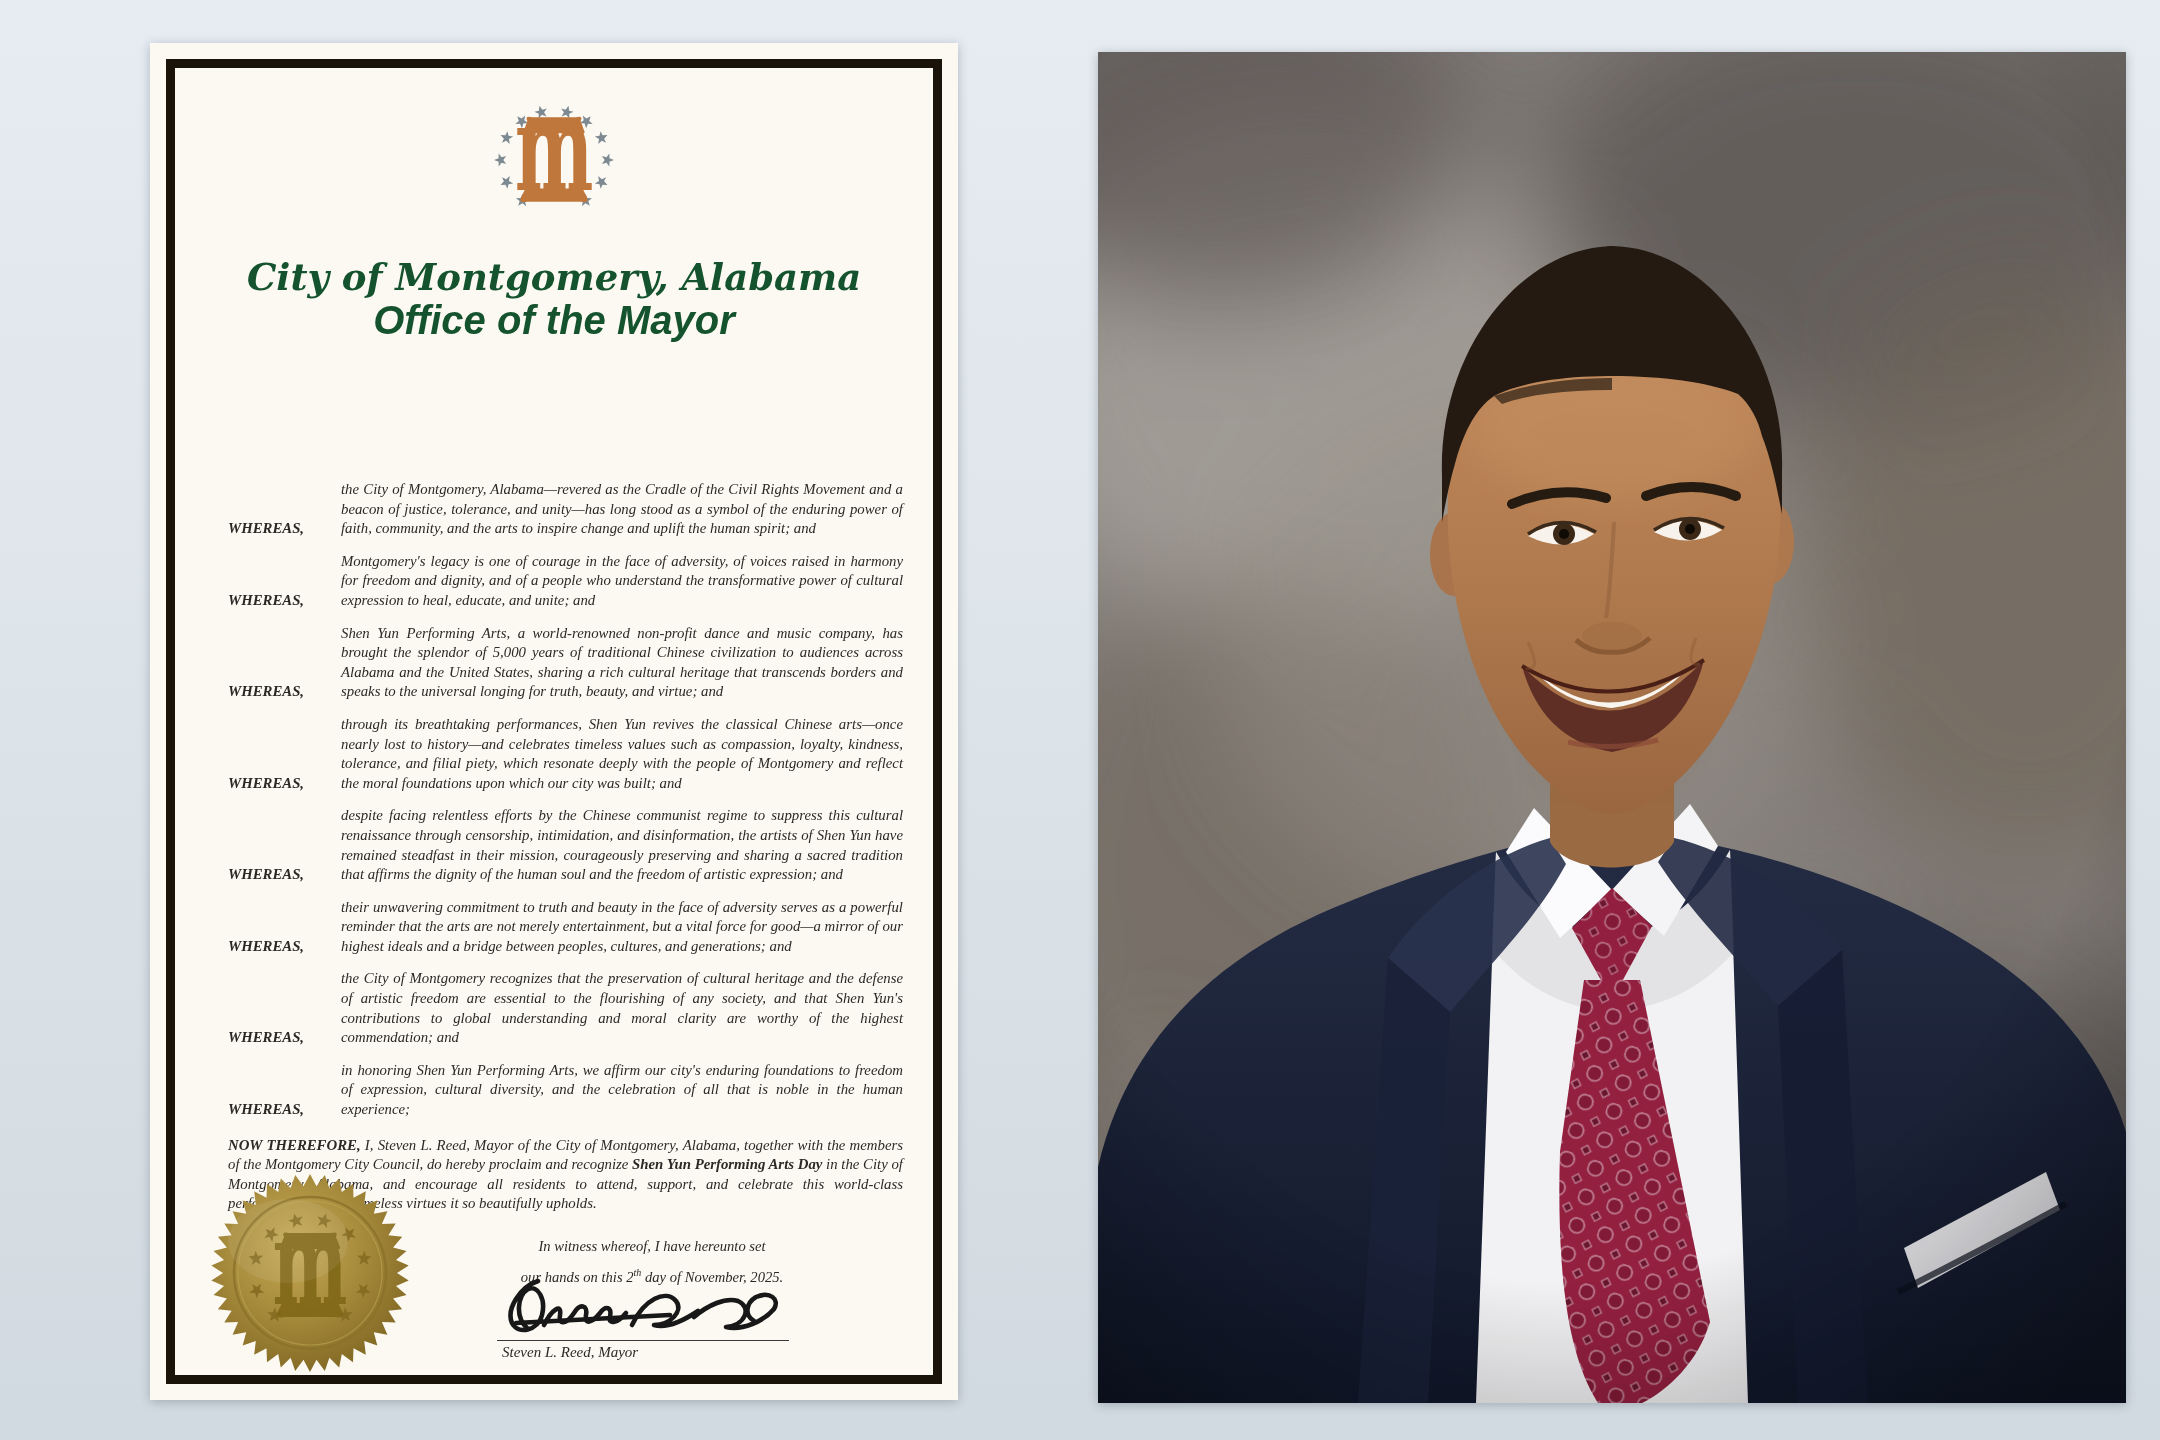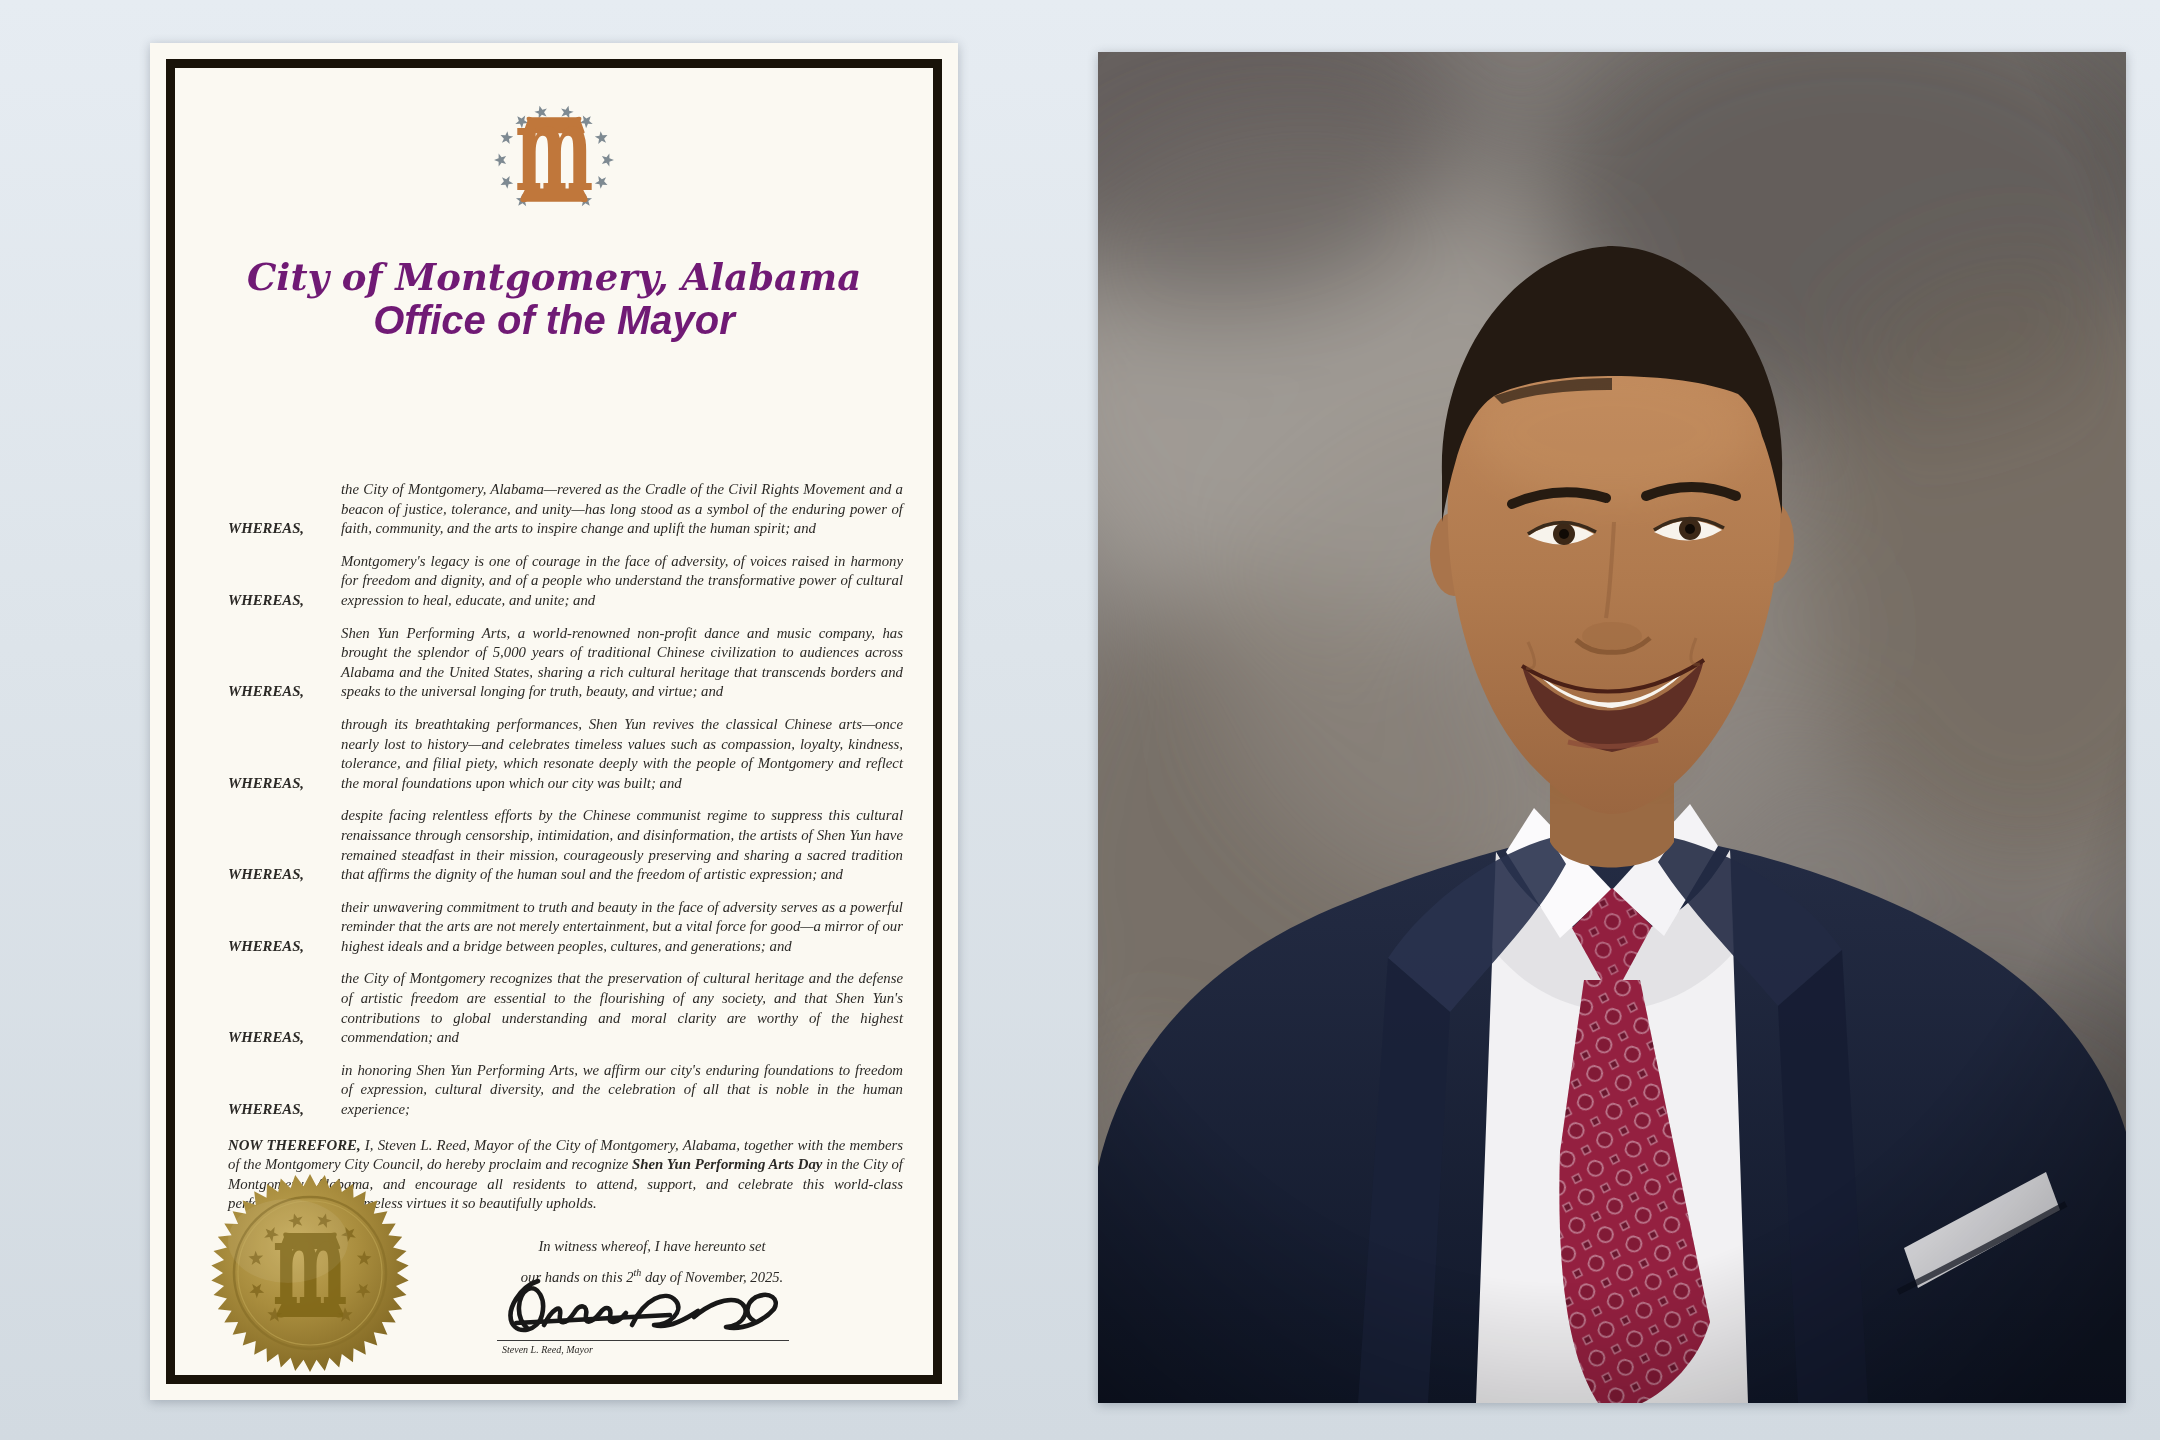--- a/index.html
+++ b/index.html
@@ -8,36 +8,36 @@
     background:linear-gradient(180deg,#e6ecf2 0%,#dde4ea 45%,#d2dae1 100%);
     font-family:"Liberation Serif",serif;
   }
   
   .paper{
     position:absolute;left:150px;top:43px;width:808px;height:1357px;
     background:#fbf9f2;box-shadow:0 2px 10px rgba(40,50,70,.28);
   }
   .frame{position:absolute;inset:16px;border:9px solid #191309;}
   .emblem{position:absolute;left:50%;top:58px;transform:translateX(-50%);width:150px;height:118px;}
-  .titleblock{position:absolute;left:0;right:0;top:212px;text-align:center;color:#701a75;}
+  .titleblock{position:absolute;left:0;right:0;top:212px;text-align:center;color:#14532d;}
   .titleblock .t1{font-family:"DejaVu Serif",serif;font-style:italic;font-size:37px;line-height:44px;margin:0;font-weight:600;}
   .titleblock .t2,.titleblock .t3{font-family:Liberation Sans, sans-serif;font-style:italic;font-size:40px;line-height:42px;margin:0;font-weight:600;}
   .wblock{position:absolute;left:78px;right:55px;top:437px;color:#2b2926;}
   .wrow{display:flex;margin:0 0 13px 0;align-items:flex-end;}
   .wlabel{flex:0 0 113px;font-weight:bold;font-style:italic;font-size:14.8px;line-height:19.6px;}
   .wtext{flex:1;margin:0;text-align:justify;font-style:italic;font-size:14.8px;line-height:19.6px;}
   .nowp{margin:16px 0 0 0;text-align:justify;font-style:italic;font-size:14.8px;line-height:19.6px;}
   .nowp b{font-style:italic;}
   .seal{position:absolute;left:60px;top:1128px;width:200px;height:204px;}
   .witness{position:absolute;left:352px;top:1186px;width:300px;font-style:italic;font-size:14.6px;line-height:20px;color:#2b2926;text-align:center;}
   .witness p{margin:7px;}
   .witness sup{font-size:10px;text-align:right;}
   .sig{position:absolute;left:348px;top:1224px;width:300px;height:84px;}
   .sigline{position:absolute;left:347px;top:1297px;width:292px;border-top:1.6px solid #3a3a3a;}
-  .signame{position:absolute;left:352px;top:1301px;font-style:italic;font-size:10px;color:#2b2926;margin:0;}
+  .signame{position:absolute;left:352px;top:1301px;font-style:italic;font-size:15px;color:#2b2926;margin:0;}
   
   .portrait{position:absolute;left:1098px;top:52px;width:1028px;height:1351px;margin:0;box-shadow:0 2px 10px rgba(40,50,70,.28);}
   .portrait svg{display:block;}
 </style>
 </head>
 <body>
 
 <div class="stage">
 
   <section class="paper">

